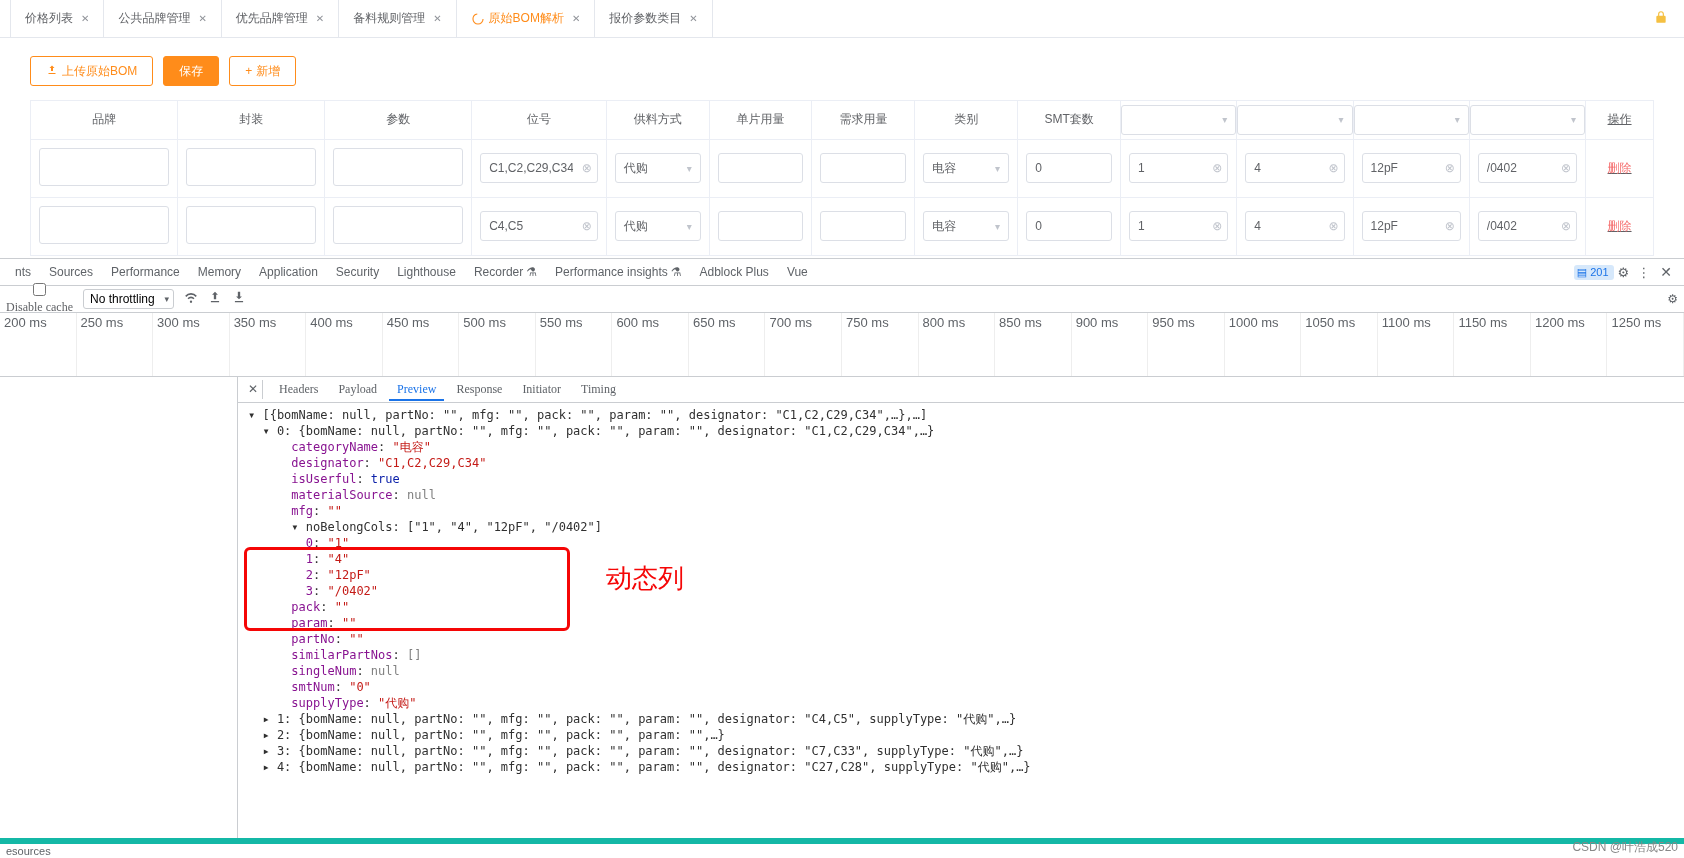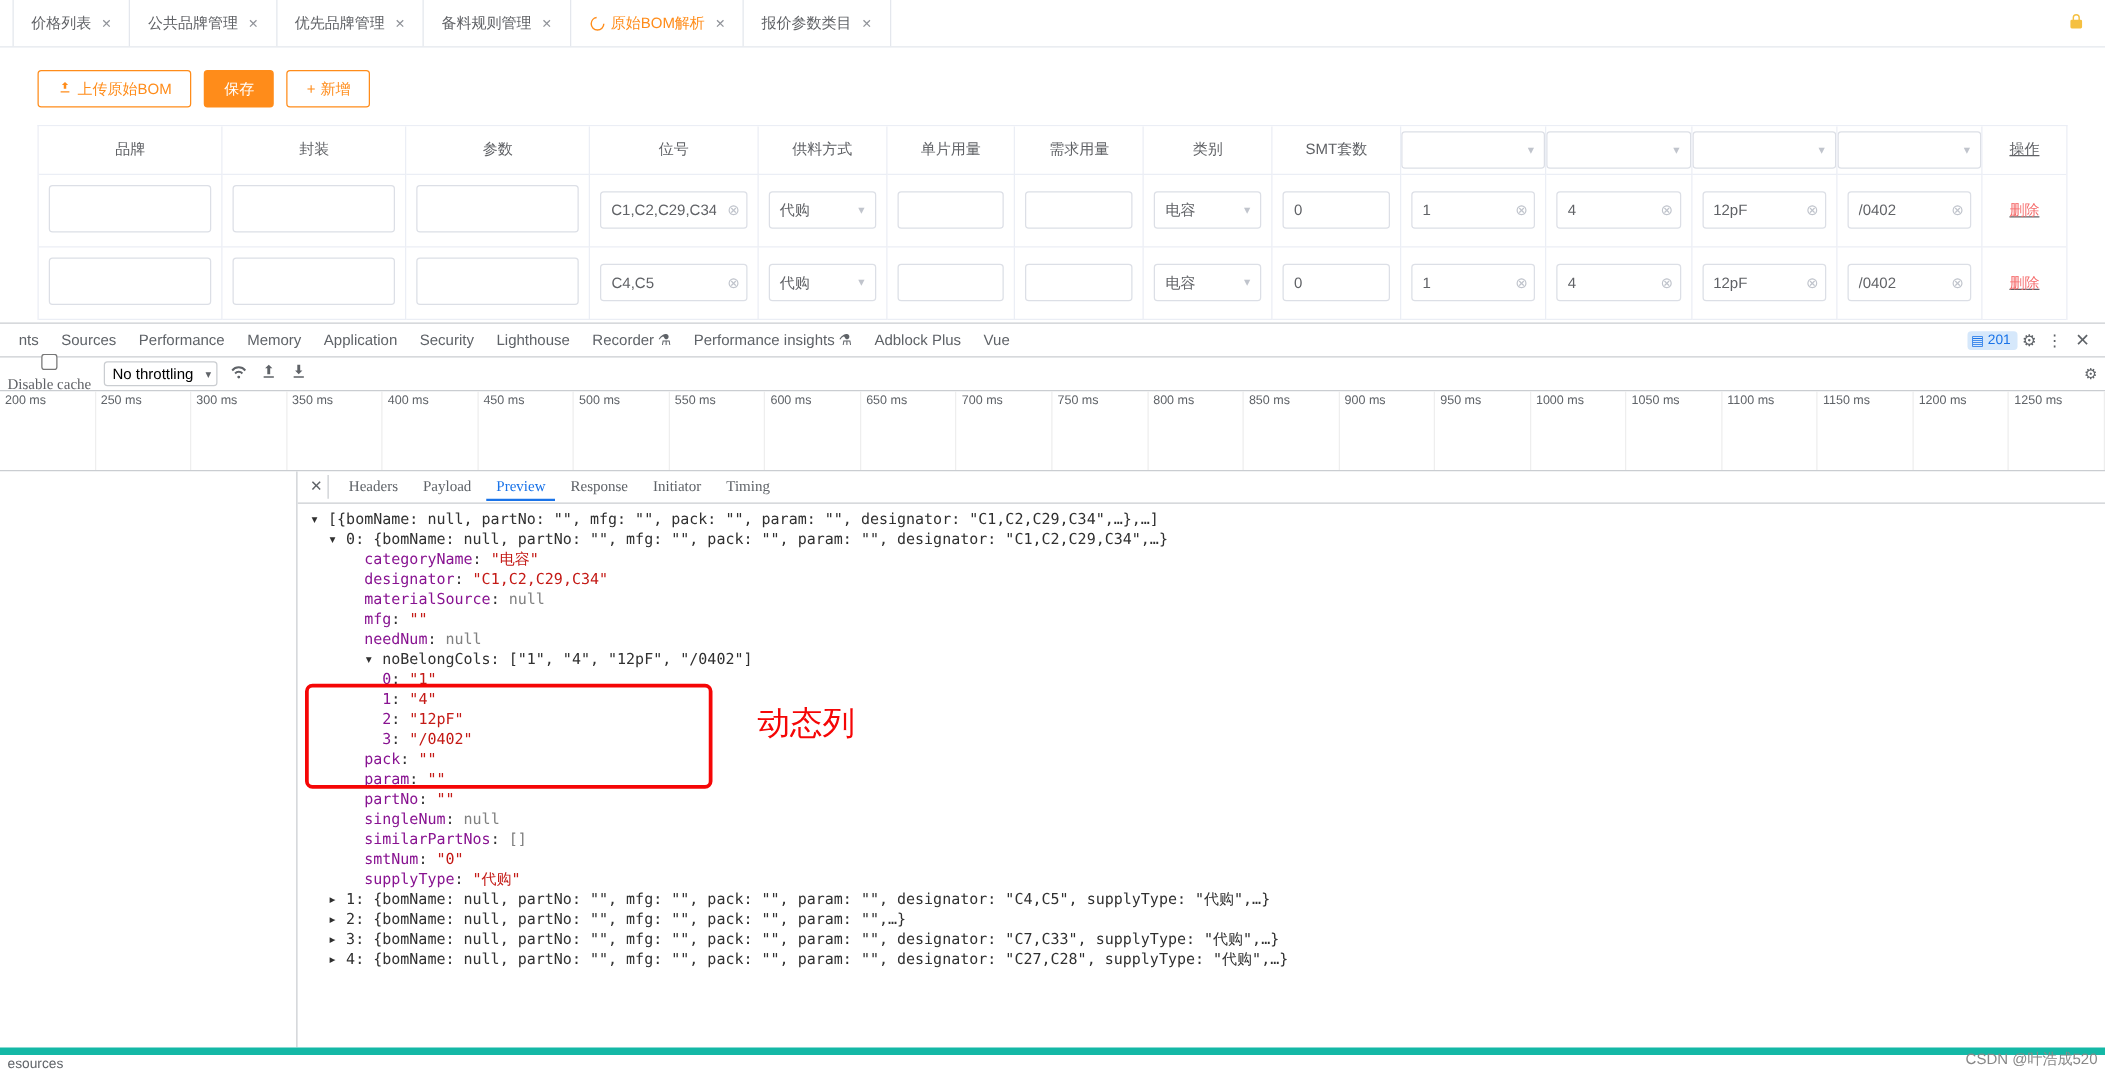--- a/index.html
+++ b/index.html
@@ -49,21 +49,21 @@
 .dt-x { color: #5f6368; font-size: 14px; cursor: pointer; padding: 0 6px; }
 
 .dt-toolbar { display: flex; align-items: center; height: 27px; border-bottom: 1px solid #cacdd1; font-family: "Segoe UI"; font-size: 12px; padding: 0 6px; gap: 10px; }
 .dt-cb { display: flex; align-items: center; gap: 4px; flex-direction: column; }
 .dt-sel { border: 1px solid #cacdd1; border-radius: 3px; padding: 2px 18px 2px 6px; font-size: 12px; background: #fff; appearance: none; }
 .dt-sel-wrap { position: relative; display: flex; align-items: center; }
 .dt-sel-wrap::after { content: "▾"; position: absolute; right: 5px; font-size: 9px; color: #5f6368; pointer-events: none; }
 .dt-tb-icon { cursor: pointer; color: #5f6368; }
 
 .timeline { display: flex; height: 64px; border-bottom: 1px solid #cacdd1; position: relative; }
-.tl-tick { flex: 1; border-right: 1px solid #eee; position: relative; font-size: 10px; color: #5f6368; }
+.tl-tick { flex: 1; border-right: 1px solid #eee; position: relative; font-size: 13px; color: #5f6368; }
 .tl-tick span { position: absolute; left: 4px; top: 2px; }
 
 .network-detail { display: flex; flex: 1; overflow: hidden; }
 .nd-left { width: 238px; border-right: 1px solid #cacdd1; }
 .nd-right { flex: 1; display: flex; flex-direction: column; overflow: hidden; }
 .nd-head { display: flex; align-items: center; height: 26px; border-bottom: 1px solid #cacdd1; padding: 0 6px; gap: 4px; font-family: "Segoe UI"; }
 .nd-x { cursor: pointer; color: #5f6368; padding: 2px 4px; border-right: 1px solid #cacdd1; margin-right: 4px; }
 .nd-tab { padding: 4px 8px; cursor: pointer; color: #5f6368; }
 .nd-tab.active { color: #1a73e8; box-shadow: inset 0 -2px 0 #1a73e8; }
 
@@ -435,33 +435,33 @@
         <span class="nd-tab active">Preview</span>
         <span class="nd-tab">Response</span>
         <span class="nd-tab">Initiator</span>
         <span class="nd-tab">Timing</span>
       </div>
       <div class="json-view" id="jsonview">
           <div class="jv-line">▾ [{bomName: null, partNo: "", mfg: "", pack: "", param: "", designator: "C1,C2,C29,C34",…},…]</div>
           <div class="jv-line">  ▾ 0: {bomName: null, partNo: "", mfg: "", pack: "", param: "", designator: "C1,C2,C29,C34",…}</div>
           <div class="jv-line">      <span class="jv-key">categoryName</span>: <span class="jv-str">"电容"</span></div>
           <div class="jv-line">      <span class="jv-key">designator</span>: <span class="jv-str">"C1,C2,C29,C34"</span></div>
+          <div class="jv-line">      <span class="jv-key">isUserful</span>: <span class="jv-bool">true</span></div>
           <div class="jv-line">      <span class="jv-key">materialSource</span>: <span class="jv-null">null</span></div>
           <div class="jv-line">      <span class="jv-key">mfg</span>: <span class="jv-str">""</span></div>
-          <div class="jv-line">      <span class="jv-key">needNum</span>: <span class="jv-null">null</span></div>
           <div class="jv-line">      ▾ noBelongCols: ["1", "4", "12pF", "/0402"]</div>
           <div class="jv-line">        <span class="jv-key">0</span>: <span class="jv-str">"1"</span></div>
           <div class="jv-line">        <span class="jv-key">1</span>: <span class="jv-str">"4"</span></div>
           <div class="jv-line">        <span class="jv-key">2</span>: <span class="jv-str">"12pF"</span></div>
           <div class="jv-line">        <span class="jv-key">3</span>: <span class="jv-str">"/0402"</span></div>
           <div class="jv-line">      <span class="jv-key">pack</span>: <span class="jv-str">""</span></div>
           <div class="jv-line">      <span class="jv-key">param</span>: <span class="jv-str">""</span></div>
           <div class="jv-line">      <span class="jv-key">partNo</span>: <span class="jv-str">""</span></div>
+          <div class="jv-line">      <span class="jv-key">similarPartNos</span>: <span class="jv-null">[]</span></div>
           <div class="jv-line">      <span class="jv-key">singleNum</span>: <span class="jv-null">null</span></div>
-          <div class="jv-line">      <span class="jv-key">similarPartNos</span>: <span class="jv-null">[]</span></div>
           <div class="jv-line">      <span class="jv-key">smtNum</span>: <span class="jv-str">"0"</span></div>
           <div class="jv-line">      <span class="jv-key">supplyType</span>: <span class="jv-str">"代购"</span></div>
           <div class="jv-line">  ▸ 1: {bomName: null, partNo: "", mfg: "", pack: "", param: "", designator: "C4,C5", supplyType: "代购",…}</div>
           <div class="jv-line">  ▸ 2: {bomName: null, partNo: "", mfg: "", pack: "", param: "",…}</div>
           <div class="jv-line">  ▸ 3: {bomName: null, partNo: "", mfg: "", pack: "", param: "", designator: "C7,C33", supplyType: "代购",…}</div>
           <div class="jv-line">  ▸ 4: {bomName: null, partNo: "", mfg: "", pack: "", param: "", designator: "C27,C28", supplyType: "代购",…}</div>
         <div class="hl-box" style="left:6px; top:144px; width:326px; height:84px;"></div>
         <div class="annot" style="left:368px; top:168px;">动态列</div>
       </div>
     </div>

